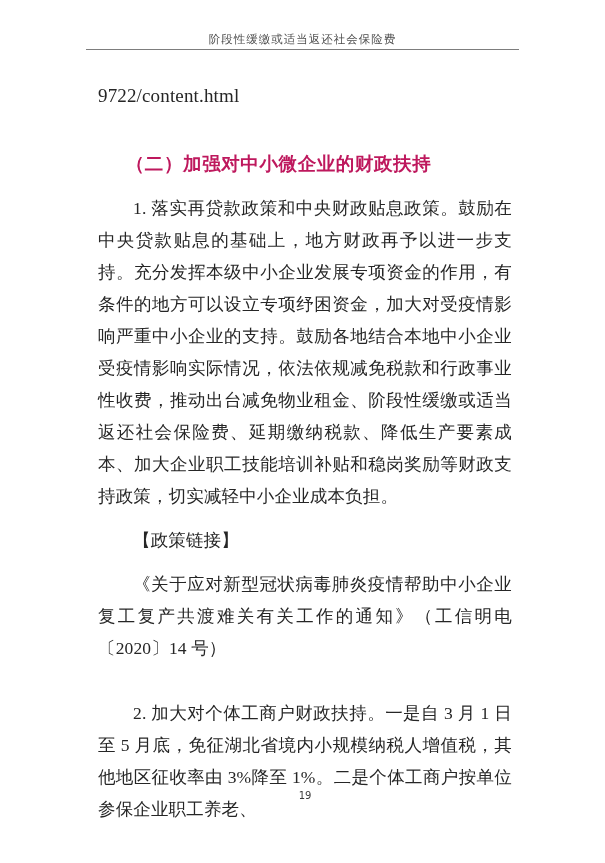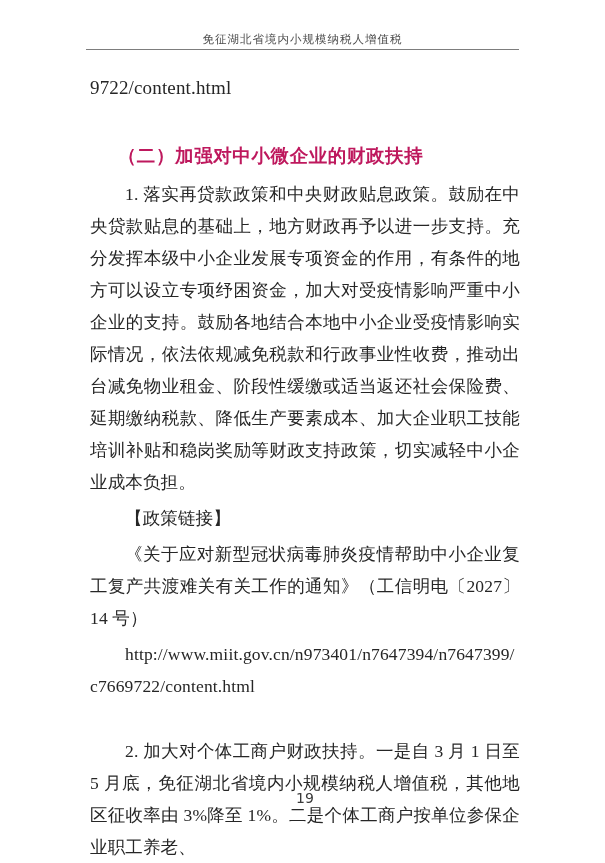--- a/index.html
+++ b/index.html
@@ -38,21 +38,21 @@
   .content {
     position: absolute;
     top: 68px;
     left: 86px;
     width: 438px;
     font-size: 17.5px;
     line-height: 32px;
     letter-spacing: 0.15px;
     text-align: justify;
   }
-  .content p { margin: 4px; }
+  .content p { margin: 12px; }
   .url-carryover {
     font-size: 19px;
     text-align: left;
   }
   .section-heading {
     margin-top: 36px !important;
     font-size: 18.5px;
     font-weight: bold;
     text-indent: 1.5em;
     letter-spacing: 0.6px;
@@ -67,48 +67,47 @@
   .url-text {
     word-break: break-all;
     text-align: left;
   }
   .page-number {
     position: absolute;
     top: 790px;
     left: 86px;
     width: 438px;
     text-align: center;
-    font-size: 14px;
+    font-size: 10px;
     color: #3a3a3a;
     font-family: "DejaVu Sans", "Liberation Sans", sans-serif;
   }
 </style>
 </head>
 <body>
 
 <div class="page">
 
-  <div class="doc-header-title">免征湖北省境内小规模纳税人增值税</div>
+  <div class="doc-header-title">阶段性缓缴或适当返还社会保险费</div>
 
   <div class="doc-header-rule"></div>
 
   <div class="content">
 
     <p class="url-carryover">9722/content.html</p>
 
     <p class="section-heading">（二）加强对中小微企业的财政扶持</p>
 
     <p class="para para1">1. 落实再贷款政策和中央财政贴息政策。鼓励在中央贷款贴息的基础上，地方财政再予以进一步支持。充分发挥本级中小企业发展专项资金的作用，有条件的地方可以设立专项纾困资金，加大对受疫情影响严重中小企业的支持。鼓励各地结合本地中小企业受疫情影响实际情况，依法依规减免税款和行政事业性收费，推动出台减免物业租金、阶段性缓缴或适当返还社会保险费、延期缴纳税款、降低生产要素成本、加大企业职工技能培训补贴和稳岗奖励等财政支持政策，切实减轻中小企业成本负担。</p>
 
     <p class="para">【政策链接】</p>
 
-    <p class="para">《关于应对新型冠状病毒肺炎疫情帮助中小企业复工复产共渡难关有关工作的通知》（工信明电〔2027〕14 号）</p>
+    <p class="para">《关于应对新型冠状病毒肺炎疫情帮助中小企业复工复产共渡难关有关工作的通知》（工信明电〔2020〕14 号）</p>
 
 
-    <p class="para url-text">http://www.miit.gov.cn/n973401/n7647394/n7647399/c7669722/content.html</p>
 
     <p class="para para2">2. 加大对个体工商户财政扶持。一是自 3 月 1 日至 5 月底，免征湖北省境内小规模纳税人增值税，其他地区征收率由 3%降至 1%。二是个体工商户按单位参保企业职工养老、</p>
 
   </div>
 
   <div class="page-number">19</div>
 
 </div>
 
 </body></html>

